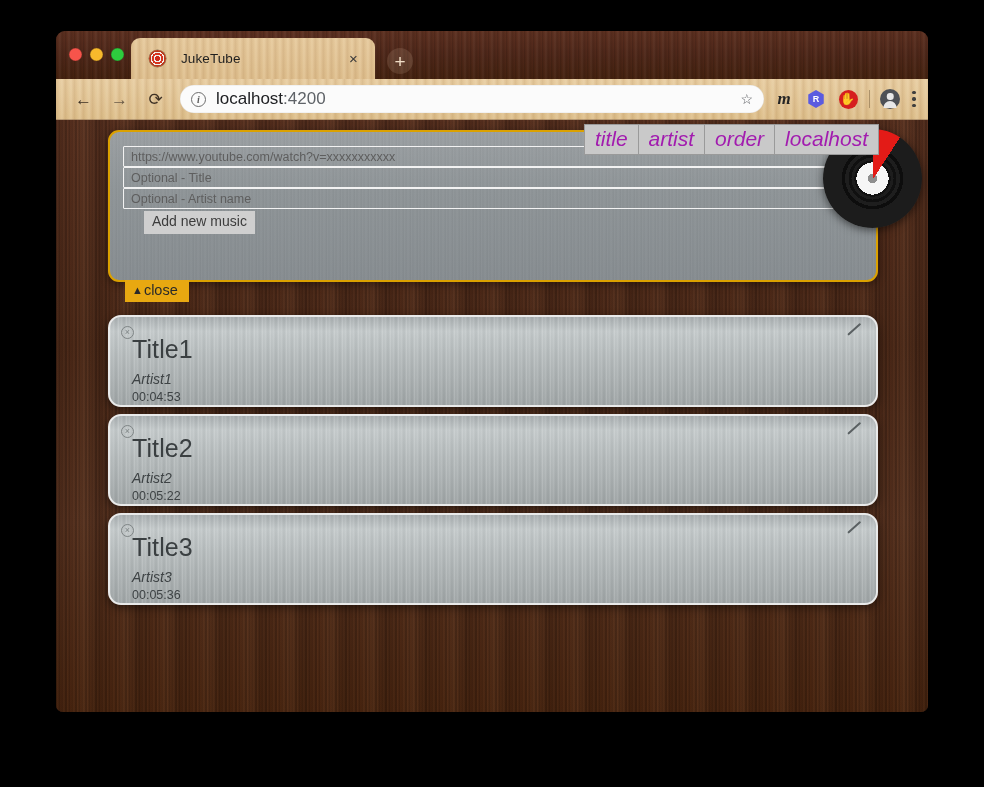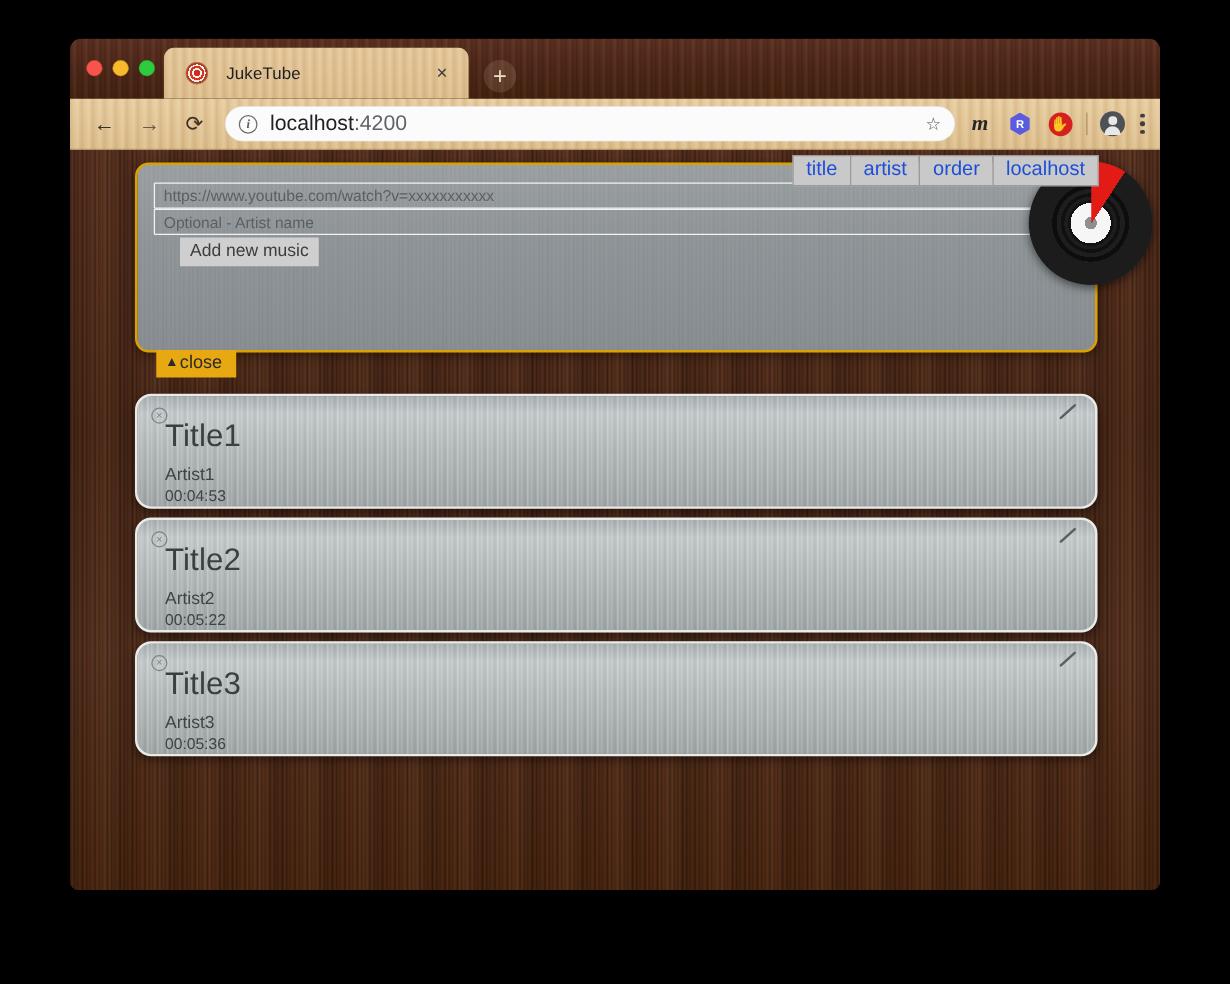--- a/index.html
+++ b/index.html
@@ -189,25 +189,26 @@
 
   
   #top-nav {
     position: absolute; right: 49px; top: 4px;
     display: flex; z-index: 6;
   }
   .nav-item {
     background: #c9c9c9;
     border: 1px solid #9a9a9a;
     border-right: none;
-    color: #1d4ed8;
-    font-size: 16px;
+    color: #a21caf;
+    font-size: 21px;
     padding: 1px 10px 3px 10px;
     line-height: 1.2;
     font-family: "Liberation Sans", sans-serif;
+    font-style: italic;
   }
   .nav-item:last-child { border-right: 1px solid #9a9a9a; }
 
   
   #vinyl-record {
     position: absolute; right: 6px; top: 9px;
     width: 99px; height: 99px; border-radius: 50%;
     background:
       radial-gradient(circle at 50% 50%,
         #8f8f8f 0 7%,
@@ -321,21 +322,21 @@
     transform: rotate(-42deg); transform-origin: left center;
     border-radius: 1px;
   }
   .card-title {
     position: absolute; left: 22px; top: 20px;
     font-size: 25px; color: #3a3f41; font-weight: 400;
     letter-spacing: .1px; line-height: 1; text-align: center;
   }
   .card-artist {
     position: absolute; left: 22px; top: 55px;
-    font-size: 14px; color: #3e4345; line-height: 1;
+    font-size: 14px; color: #3e4345; line-height: 1; font-style: italic;
   }
   .card-duration {
     position: absolute; left: 22px; top: 74px;
     font-size: 12.5px; color: #3e4345; line-height: 1;
   }
 </style>
 </head>
 <body>
 
 <div id="browser-window">
@@ -392,20 +393,21 @@
       <div class="nav-item">title</div>
       <div class="nav-item">artist</div>
       <div class="nav-item">order</div>
       <div class="nav-item">localhost</div>
     </nav>
 
     <div id="vinyl-record"></div>
 
     <section id="add-form-panel">
       <input class="form-input" id="input-url" type="text" placeholder="https://www.youtube.com/watch?v=xxxxxxxxxxx" style="">
+      <input class="form-input" id="input-title" type="text" placeholder="Optional - Title" style="">
       <input class="form-input" id="input-artist" type="text" placeholder="Optional - Artist name" style="">
       <button id="add-music-button">Add new music</button>
     </section>
 
     <div id="close-tab">
       <span class="caret">▲</span>
       <span>close</span>
     </div>
 
     <div id="music-list">

